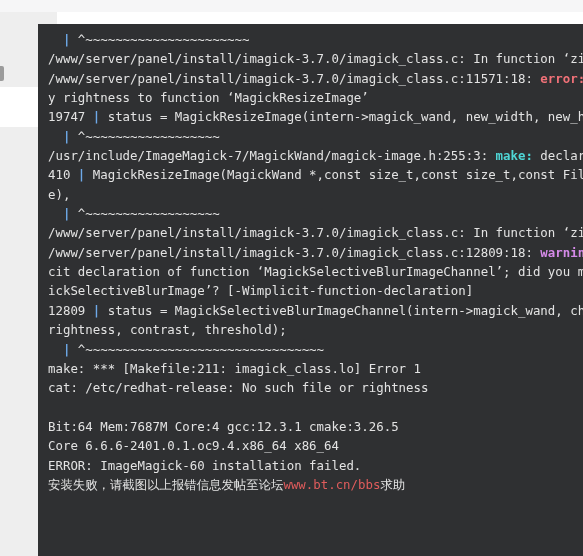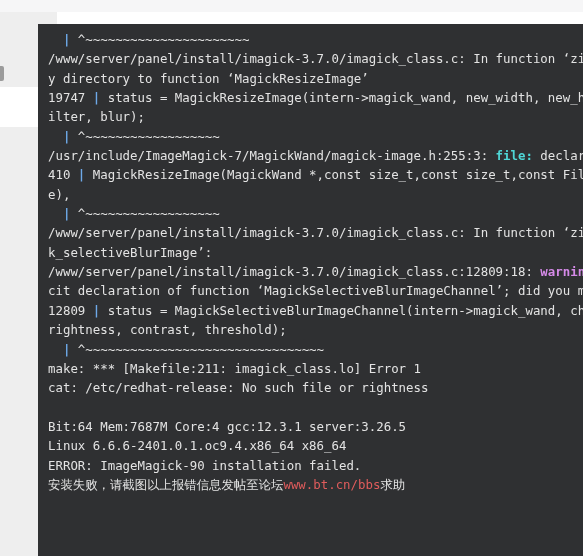--- a/index.html
+++ b/index.html
@@ -117,38 +117,38 @@
   <div class="bg-panel bg-panel-upper"></div>
   <div class="bg-panel-white-gap"></div>
   <div class="bg-panel bg-panel-lower"></div>
 
   <div class="edge-handle"></div>
 
   <div class="console-panel">
     <div class="console-scroll" id="console-scroll">
         <div class="line"><span class="t-default">  </span><span class="t-pipe">|</span><span class="t-caret"> ^~~~~~~~~~~~~~~~~~~~~~~</span></div>
         <div class="line"><span class="t-default">/www/server/panel/install/imagick-3.7.0/imagick_class.c: In function ‘zim_Imagic</span></div>
-        <div class="line"><span class="t-default">y directory to function ‘MagickResizeImage’</span></div>
+        <div class="line"><span class="t-default">/www/server/panel/install/imagick-3.7.0/imagick_class.c:11571:18: </span><span class="t-error">error:</span></div>
+        <div class="line"><span class="t-default">y rightness to function ‘MagickResizeImage’</span></div>
         <div class="line"><span class="t-default">19747 </span><span class="t-pipe">|</span><span class="t-default"> status = MagickResizeImage(intern-&gt;magick_wand, new_width, new_height, f</span></div>
-        <div class="line"><span class="t-default">ilter, blur);</span></div>
         <div class="line"><span class="t-default">  </span><span class="t-pipe">|</span><span class="t-caret"> ^~~~~~~~~~~~~~~~~~~</span></div>
-        <div class="line"><span class="t-default">/usr/include/ImageMagick-7/MagickWand/magick-image.h:255:3: </span><span class="t-note">file:</span><span class="t-default"> declared here</span></div>
+        <div class="line"><span class="t-default">/usr/include/ImageMagick-7/MagickWand/magick-image.h:255:3: </span><span class="t-note">make:</span><span class="t-default"> declared here</span></div>
         <div class="line"><span class="t-default">410 </span><span class="t-pipe">|</span><span class="t-default"> MagickResizeImage(MagickWand *,const size_t,const size_t,const FilterTyp</span></div>
         <div class="line"><span class="t-default">e),</span></div>
         <div class="line"><span class="t-default">  </span><span class="t-pipe">|</span><span class="t-caret"> ^~~~~~~~~~~~~~~~~~~</span></div>
         <div class="line"><span class="t-default">/www/server/panel/install/imagick-3.7.0/imagick_class.c: In function ‘zim_Imagic</span></div>
-        <div class="line"><span class="t-default">k_selectiveBlurImage’:</span></div>
         <div class="line"><span class="t-default">/www/server/panel/install/imagick-3.7.0/imagick_class.c:12809:18: </span><span class="t-warning">warning:</span></div>
         <div class="line"><span class="t-default">cit declaration of function ‘MagickSelectiveBlurImageChannel’; did you mean ‘Mag</span></div>
+        <div class="line"><span class="t-default">ickSelectiveBlurImage’? [-Wimplicit-function-declaration]</span></div>
         <div class="line"><span class="t-default">12809 </span><span class="t-pipe">|</span><span class="t-default"> status = MagickSelectiveBlurImageChannel(intern-&gt;magick_wand, channel, b</span></div>
         <div class="line"><span class="t-default">rightness, contrast, threshold);</span></div>
         <div class="line"><span class="t-default">  </span><span class="t-pipe">|</span><span class="t-caret"> ^~~~~~~~~~~~~~~~~~~~~~~~~~~~~~~~~</span></div>
         <div class="line"><span class="t-default">make: *** [Makefile:211: imagick_class.lo] Error 1</span></div>
         <div class="line"><span class="t-default">cat: /etc/redhat-release: No such file or rightness</span></div>
         <div class="line"><span class="t-default"> </span></div>
-        <div class="line"><span class="t-default">Bit:64 Mem:7687M Core:4 gcc:12.3.1 server:3.26.5</span></div>
-        <div class="line"><span class="t-default">Linux 6.6.6-2401.0.1.oc9.4.x86_64 x86_64</span></div>
-        <div class="line"><span class="t-default">ERROR: ImageMagick-90 installation failed.</span></div>
+        <div class="line"><span class="t-default">Bit:64 Mem:7687M Core:4 gcc:12.3.1 cmake:3.26.5</span></div>
+        <div class="line"><span class="t-default">Core 6.6.6-2401.0.1.oc9.4.x86_64 x86_64</span></div>
+        <div class="line"><span class="t-default">ERROR: ImageMagick-60 installation failed.</span></div>
         <div class="line"><span class="t-cjk">安装失败，请截图以上报错信息发帖至论坛</span><span class="t-url">www.bt.cn/bbs</span><span class="t-cjk">求助</span></div>
       </div>
   </div>
 
 </div>
 
 </body></html>

